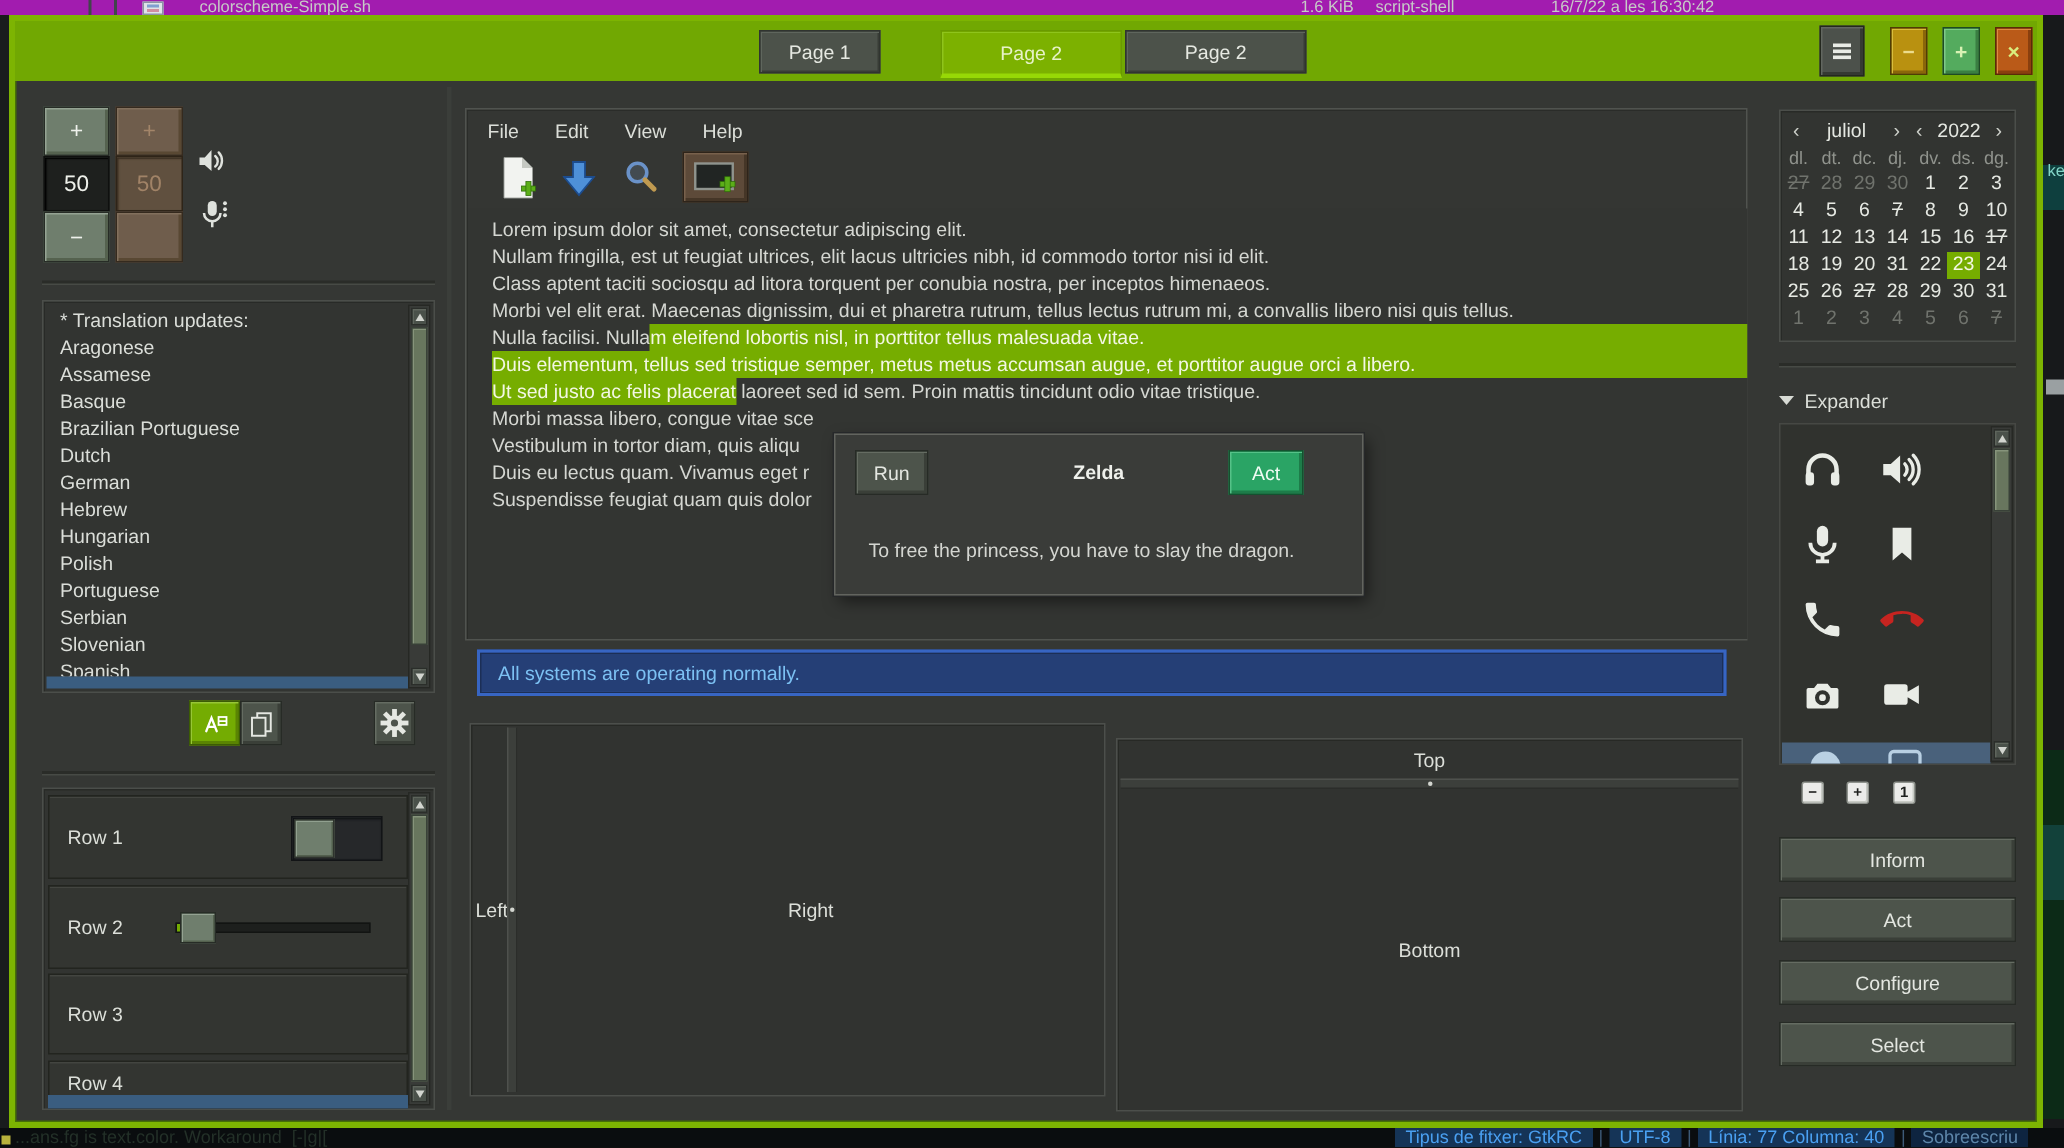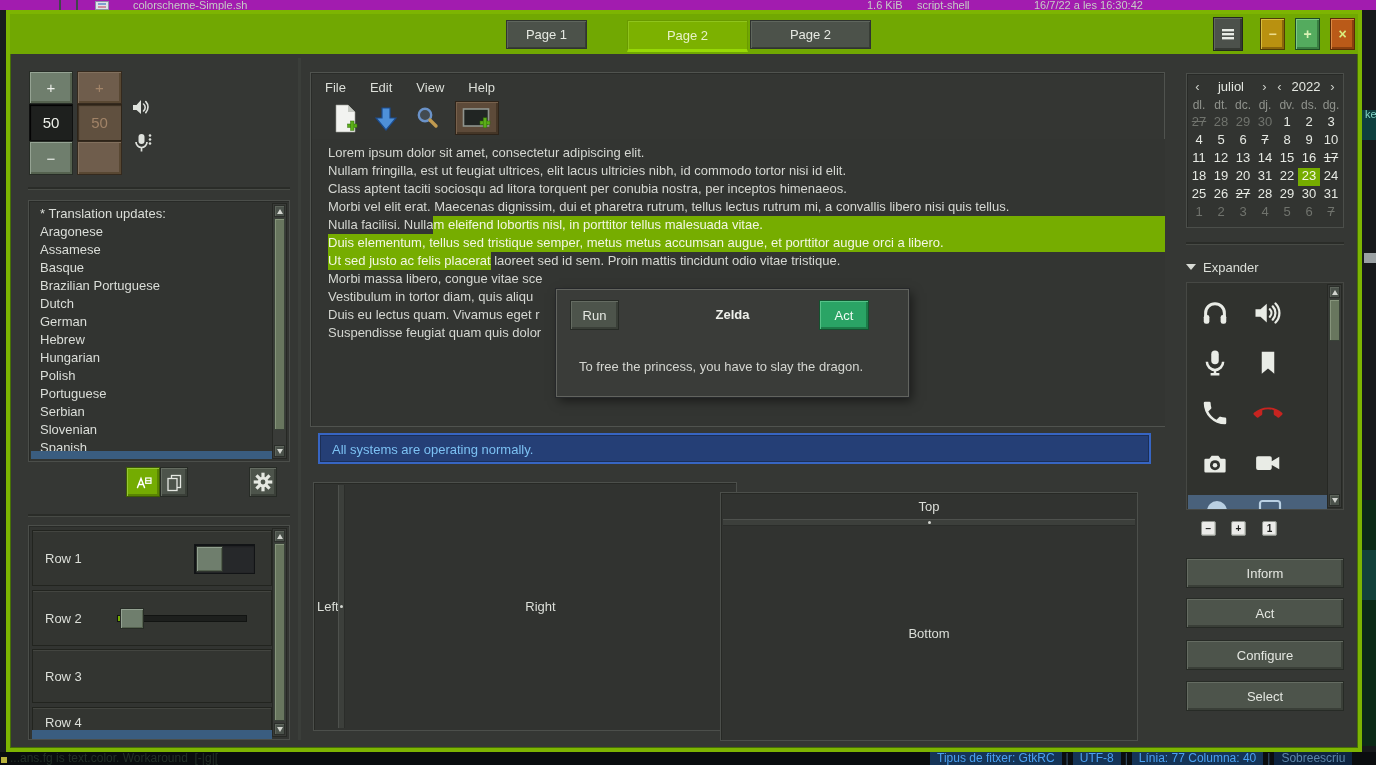--- a/index.html
+++ b/index.html
@@ -143,21 +143,21 @@
 #infobar{left:308px;top:419px;width:833px;height:31px;background:#253f76;border:2px solid #3765c3;
   box-shadow:inset 0 0 0 1px #1c2f56,inset 0 -1px 0 #4775d8}
 #infobar-msg{position:absolute;left:12px;top:50%;transform:translateY(-50%);color:#7cc1f3}
 
 .pane-frame{background:#313330;border:1px solid #4c4f4b;box-shadow:inset 1px 1px 0 #272925}
 #pane-l{left:303px;top:468px;width:424px;height:249px}
 #pane-l-label{position:absolute;left:3px;top:0;height:100%;width:22px;display:flex;align-items:center;overflow:hidden}
 #vsplit{position:absolute;left:24px;top:2px;width:7px;height:243px;background:#3c3f3b;border-left:1px solid #4e514d;border-right:1px solid #2b2d2a}
 .split-dot{position:absolute;left:50%;top:50%;width:3px;height:3px;margin:-1.5px 0 0 -1.5px;background:#d2d5cf;border-radius:50%}
 #pane-l-right{position:absolute;left:31px;top:0;width:391px;height:100%}
-#pane-r{left:710px;top:478px;width:418px;height:249px}
+#pane-r{left:734px;top:478px;width:418px;height:249px}
 #pane-r-top{position:absolute;left:0;top:2px;width:100%;height:22px}
 #hsplit{position:absolute;left:2px;top:26px;width:412px;height:7px;background:#3c3f3b;border-top:1px solid #4e514d;border-bottom:1px solid #2b2d2a}
 #pane-r-bottom{position:absolute;left:0;top:33px;width:100%;height:214px}
 
 
 #calendar{left:1176px;top:59px;width:158px;height:155px}
 #cal-head{display:flex;align-items:center;height:24px;padding:0 3px;color:#e4e7e1}
 .cal-arrow{width:15px;text-align:center;color:#cdd0ca}
 #cal-month{flex:1;text-align:center}
 #cal-year{width:38px;text-align:center}

